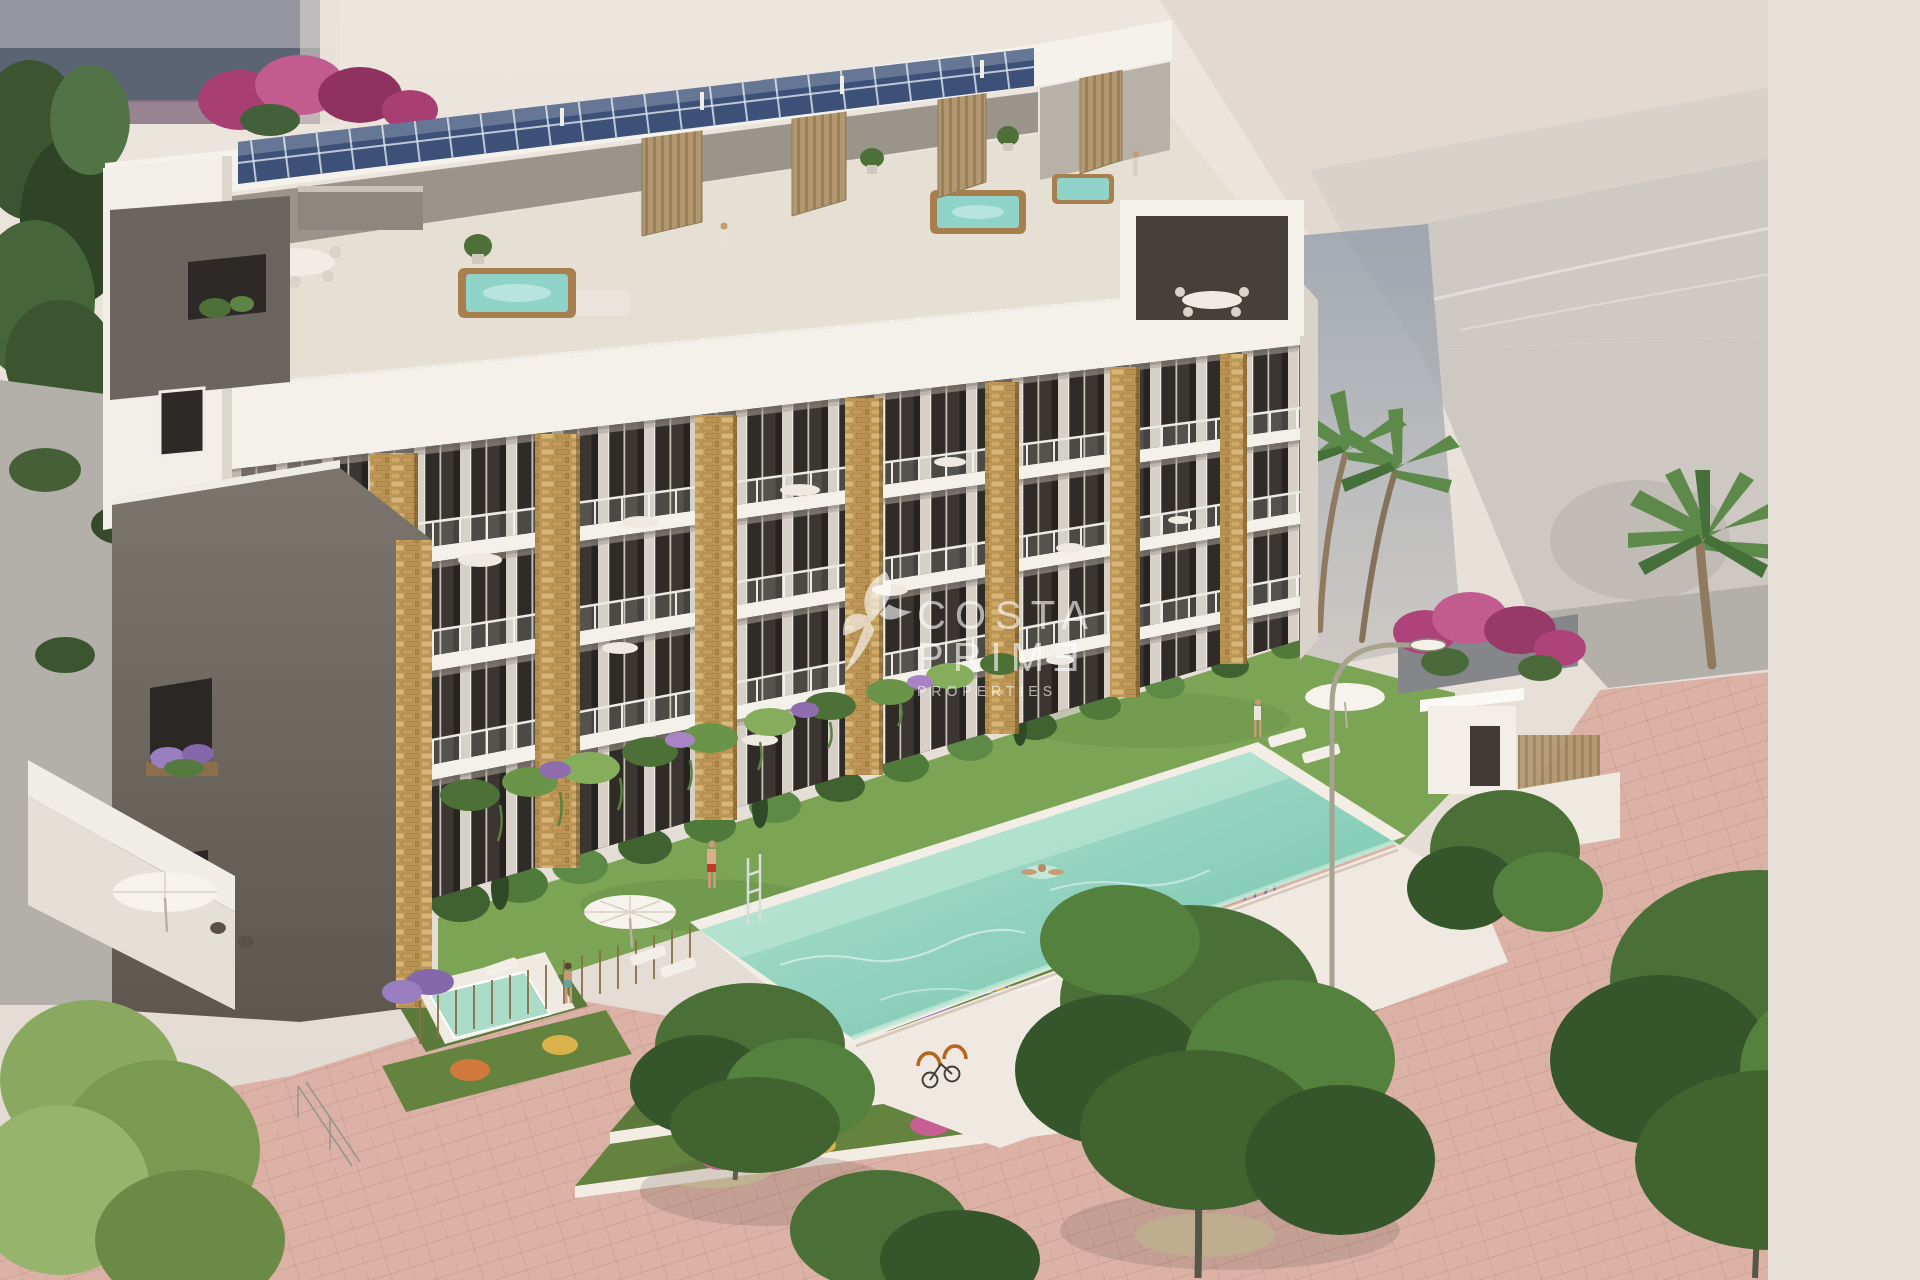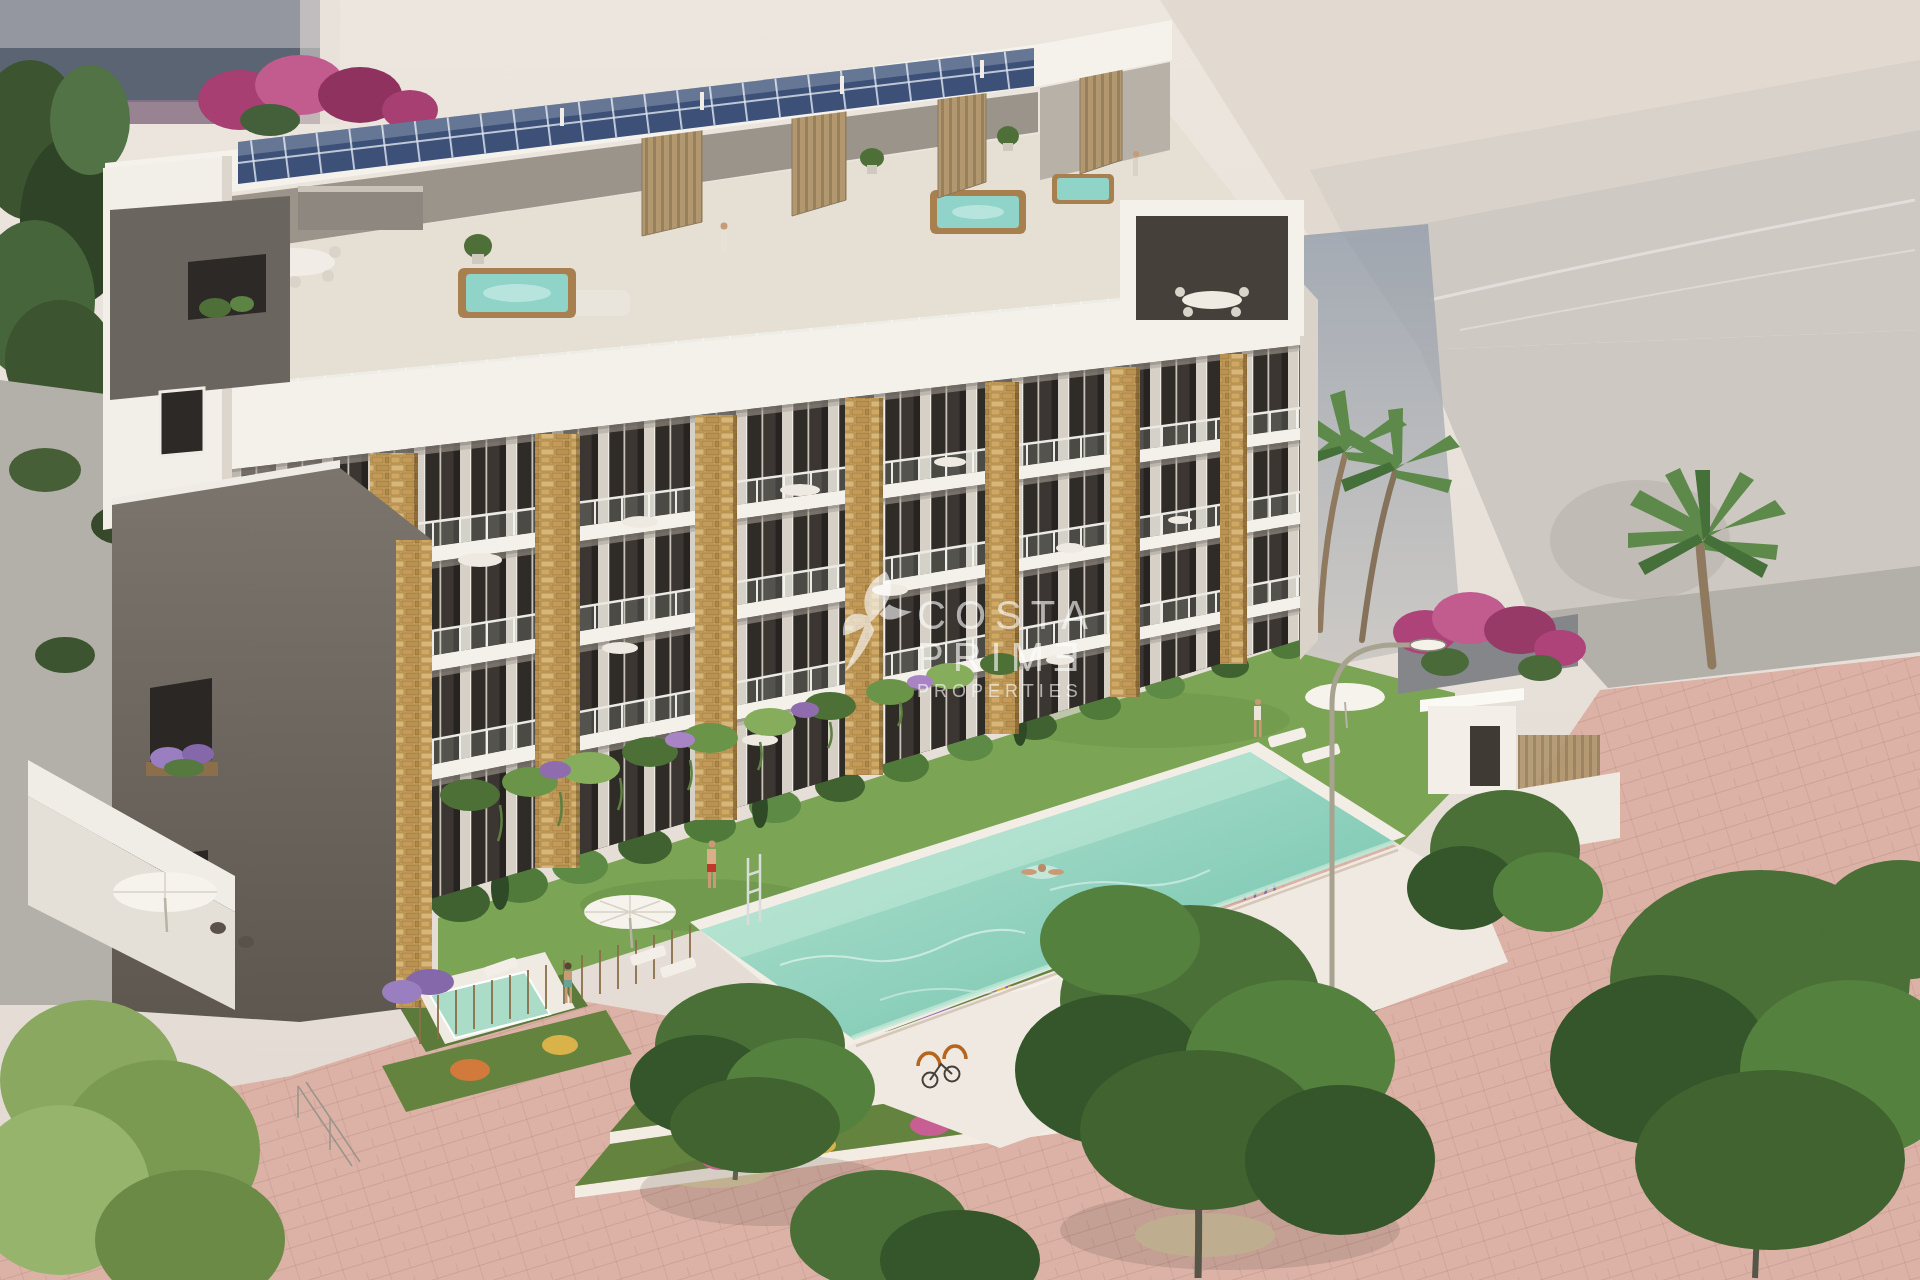--- a/index.html
+++ b/index.html
@@ -8,29 +8,29 @@
     --white-wall:#f4f1ea; --wall-shade:#d8d2c9; --recess:#423c36;
     --stone:#c9a25e; --solar:#3c5078;
     --green-dark:#3a5230; --green:#55793f; --green-light:#79a355; --hedge:#4a7038;
     --lawn:#7ba455; --pool:#7cc8b4; --pool-light:#b2e2d0; --deck:#efe9e1;
     --pave:#dcb2a6; --gravel:#b3afa9;
     --flower-purple:#9a6fb5; --flower-pink:#d76f9f; --flower-orange:#d2793c; --flower-yellow:#d9b34a;
     --bougainvillea:#ae4379; --wood:#a87f4f; --trunk:#8f7a5f;
     --skin:#c89b76; --jeans:#5b7390; --red-shorts:#c0392b; --watermark:#ffffff;
   }
   html,body{margin:0;padding:0;background:#e8e1d9;}
-  .stage{position:relative;width:1920px;height:1280px;overflow:hidden;
+  .stage{position:relative;width:1768px;height:1280px;overflow:hidden;
          font-family:"Liberation Sans","DejaVu Sans",sans-serif;}
   .stage svg{position:absolute;left:0;top:0;}
   .watermark{position:absolute;left:835px;top:562px;width:300px;height:160px;
              color:var(--watermark);opacity:.62;pointer-events:none;}
   .wm-icon{position:absolute;left:0;top:6px;width:82px;height:124px;}
   .wm-text{position:absolute;left:82px;top:32px;white-space:nowrap;}
   .wm-l1,.wm-l2{font-size:40px;letter-spacing:9px;font-weight:400;line-height:42px;}
-  .wm-l3{font-size:18px;letter-spacing:5px;line-height:26px;}
+  .wm-l3{font-size:14px;letter-spacing:5px;line-height:26px;}
   
   .f-whitewall{fill:var(--white-wall);} .f-recess{fill:var(--recess);}
   .f-lawn{fill:var(--lawn);} .f-deck{fill:var(--deck);} .f-pave{fill:var(--pave);}
   .f-gravel{fill:var(--gravel);} .f-solar{fill:var(--solar);}
   .f-dark{fill:var(--dark-build);} .f-darktop{fill:var(--dark-build-top);} .f-mauve{fill:var(--mauve);}
   .f-bg{fill:var(--bg-build);} .f-slab{fill:var(--bg-slab);} .f-slab2{fill:var(--bg-slab2);}
 </style>
 </head>
 <body>
 

